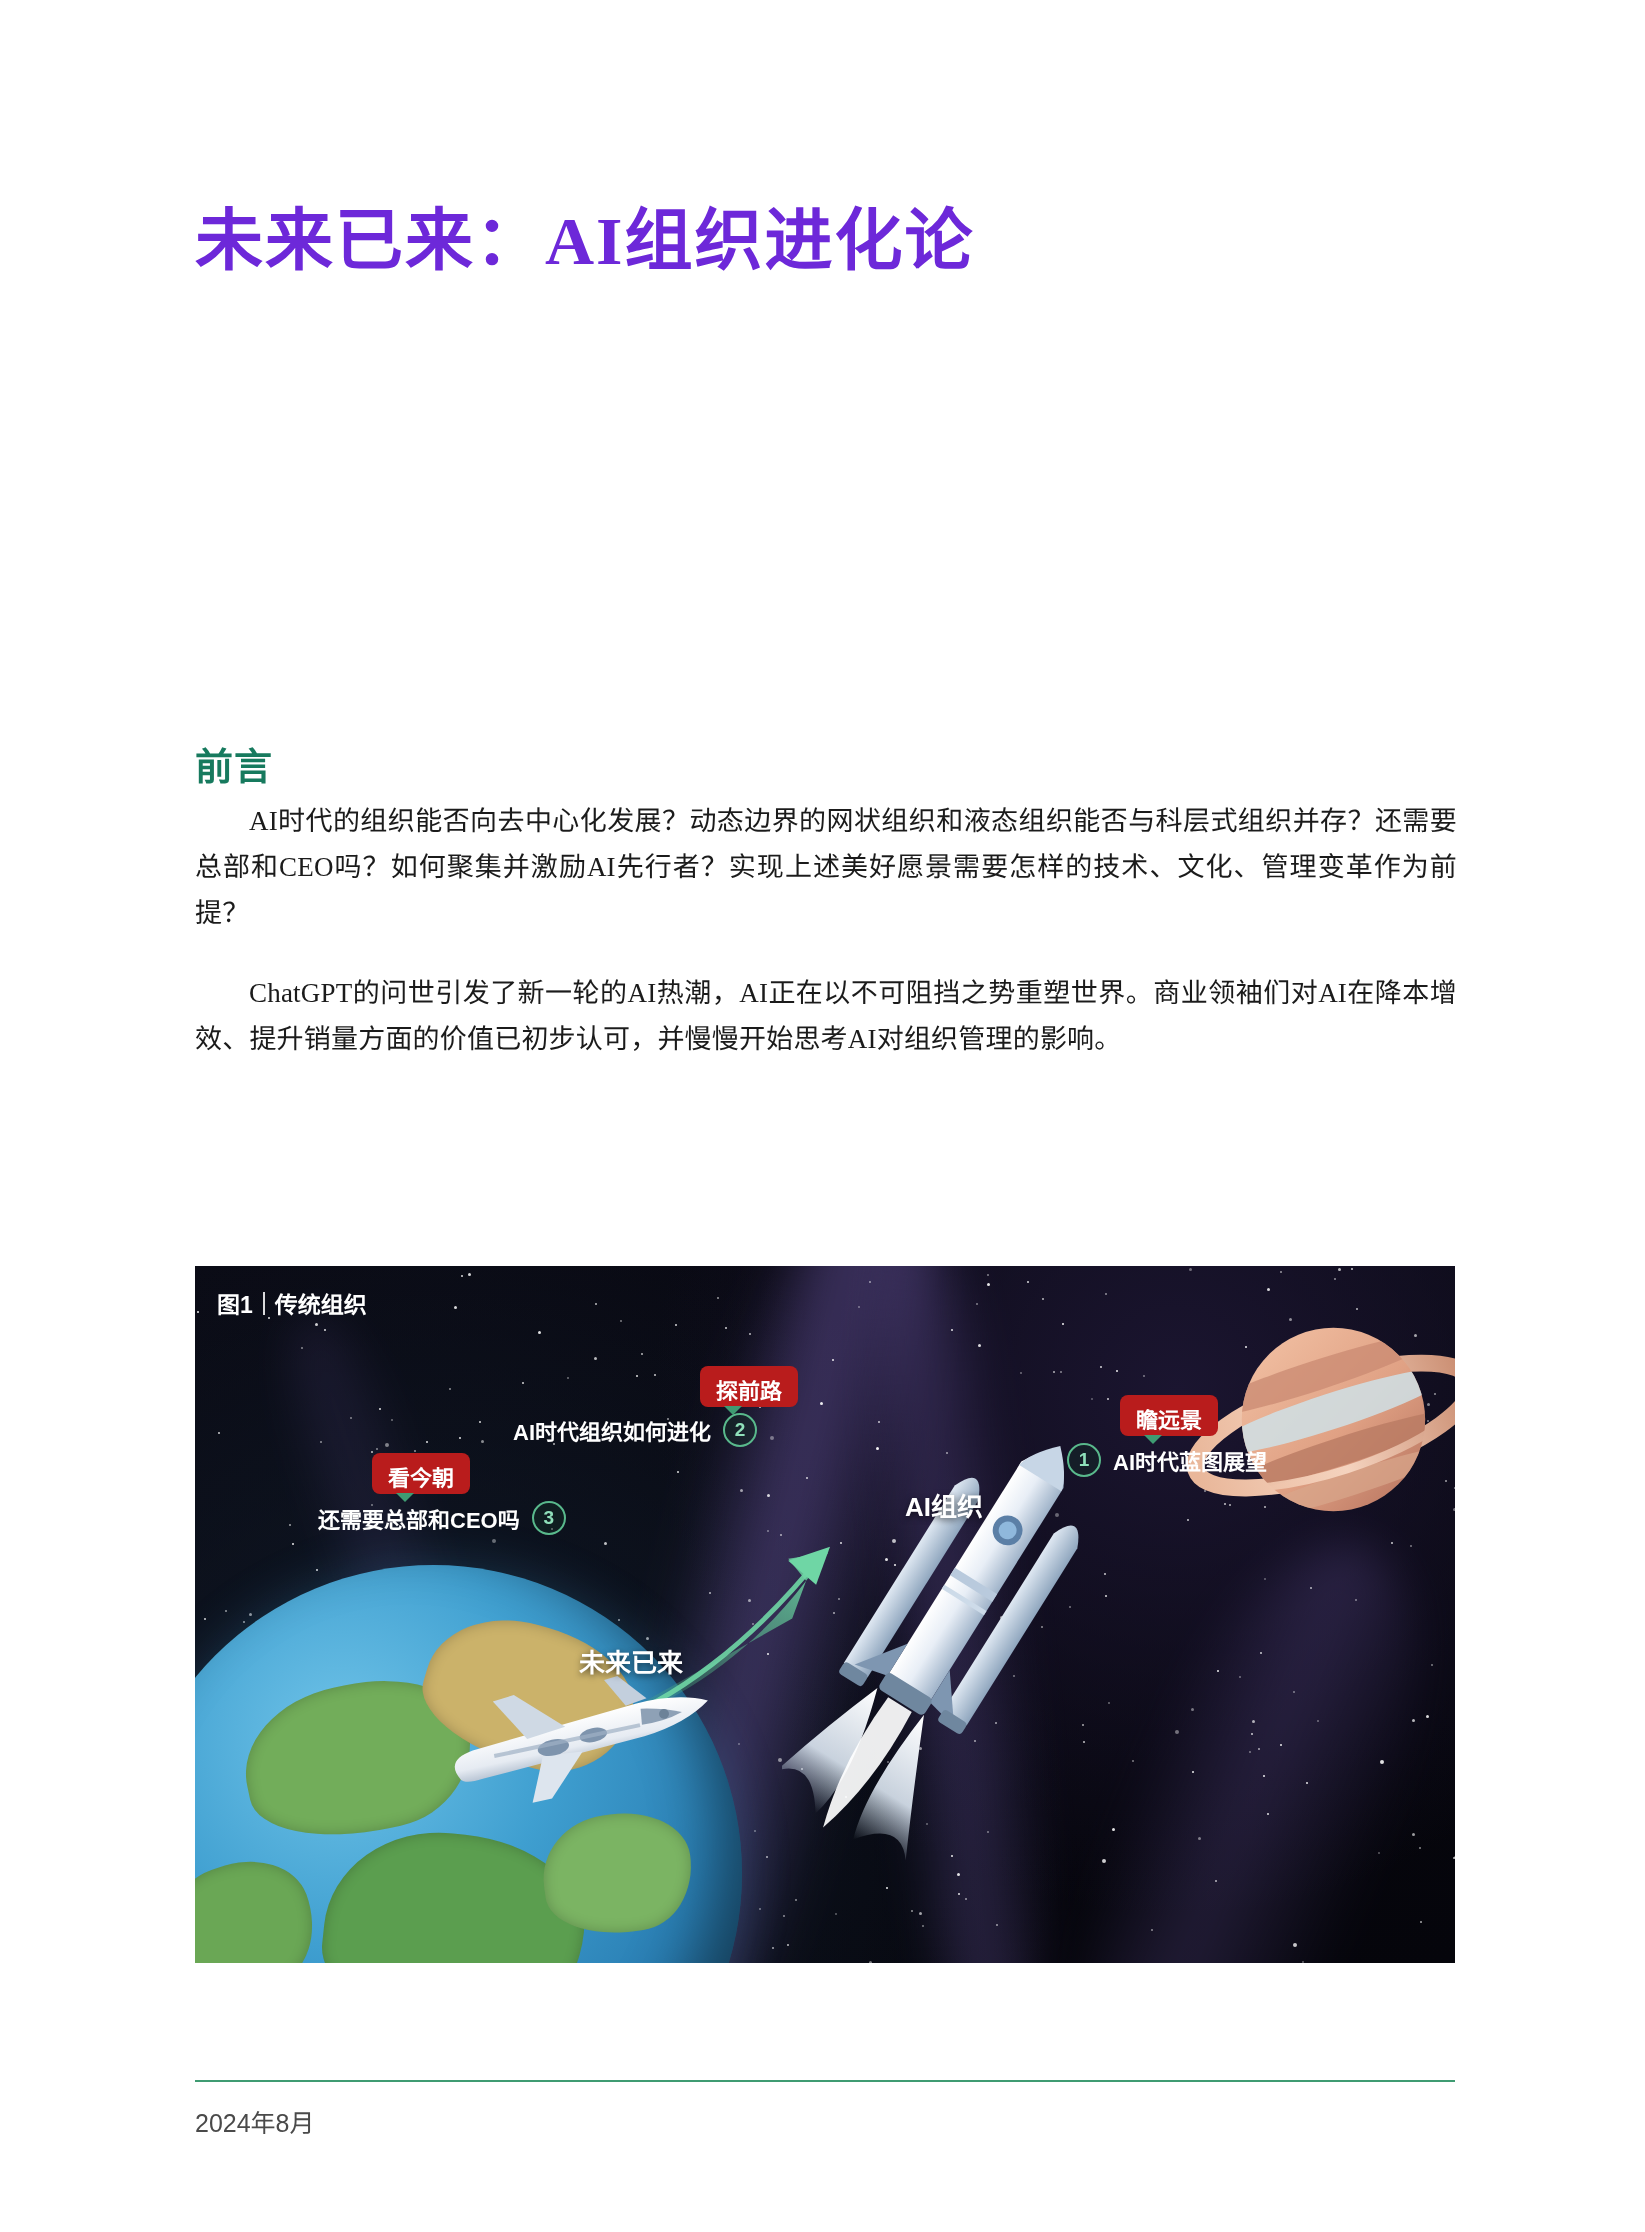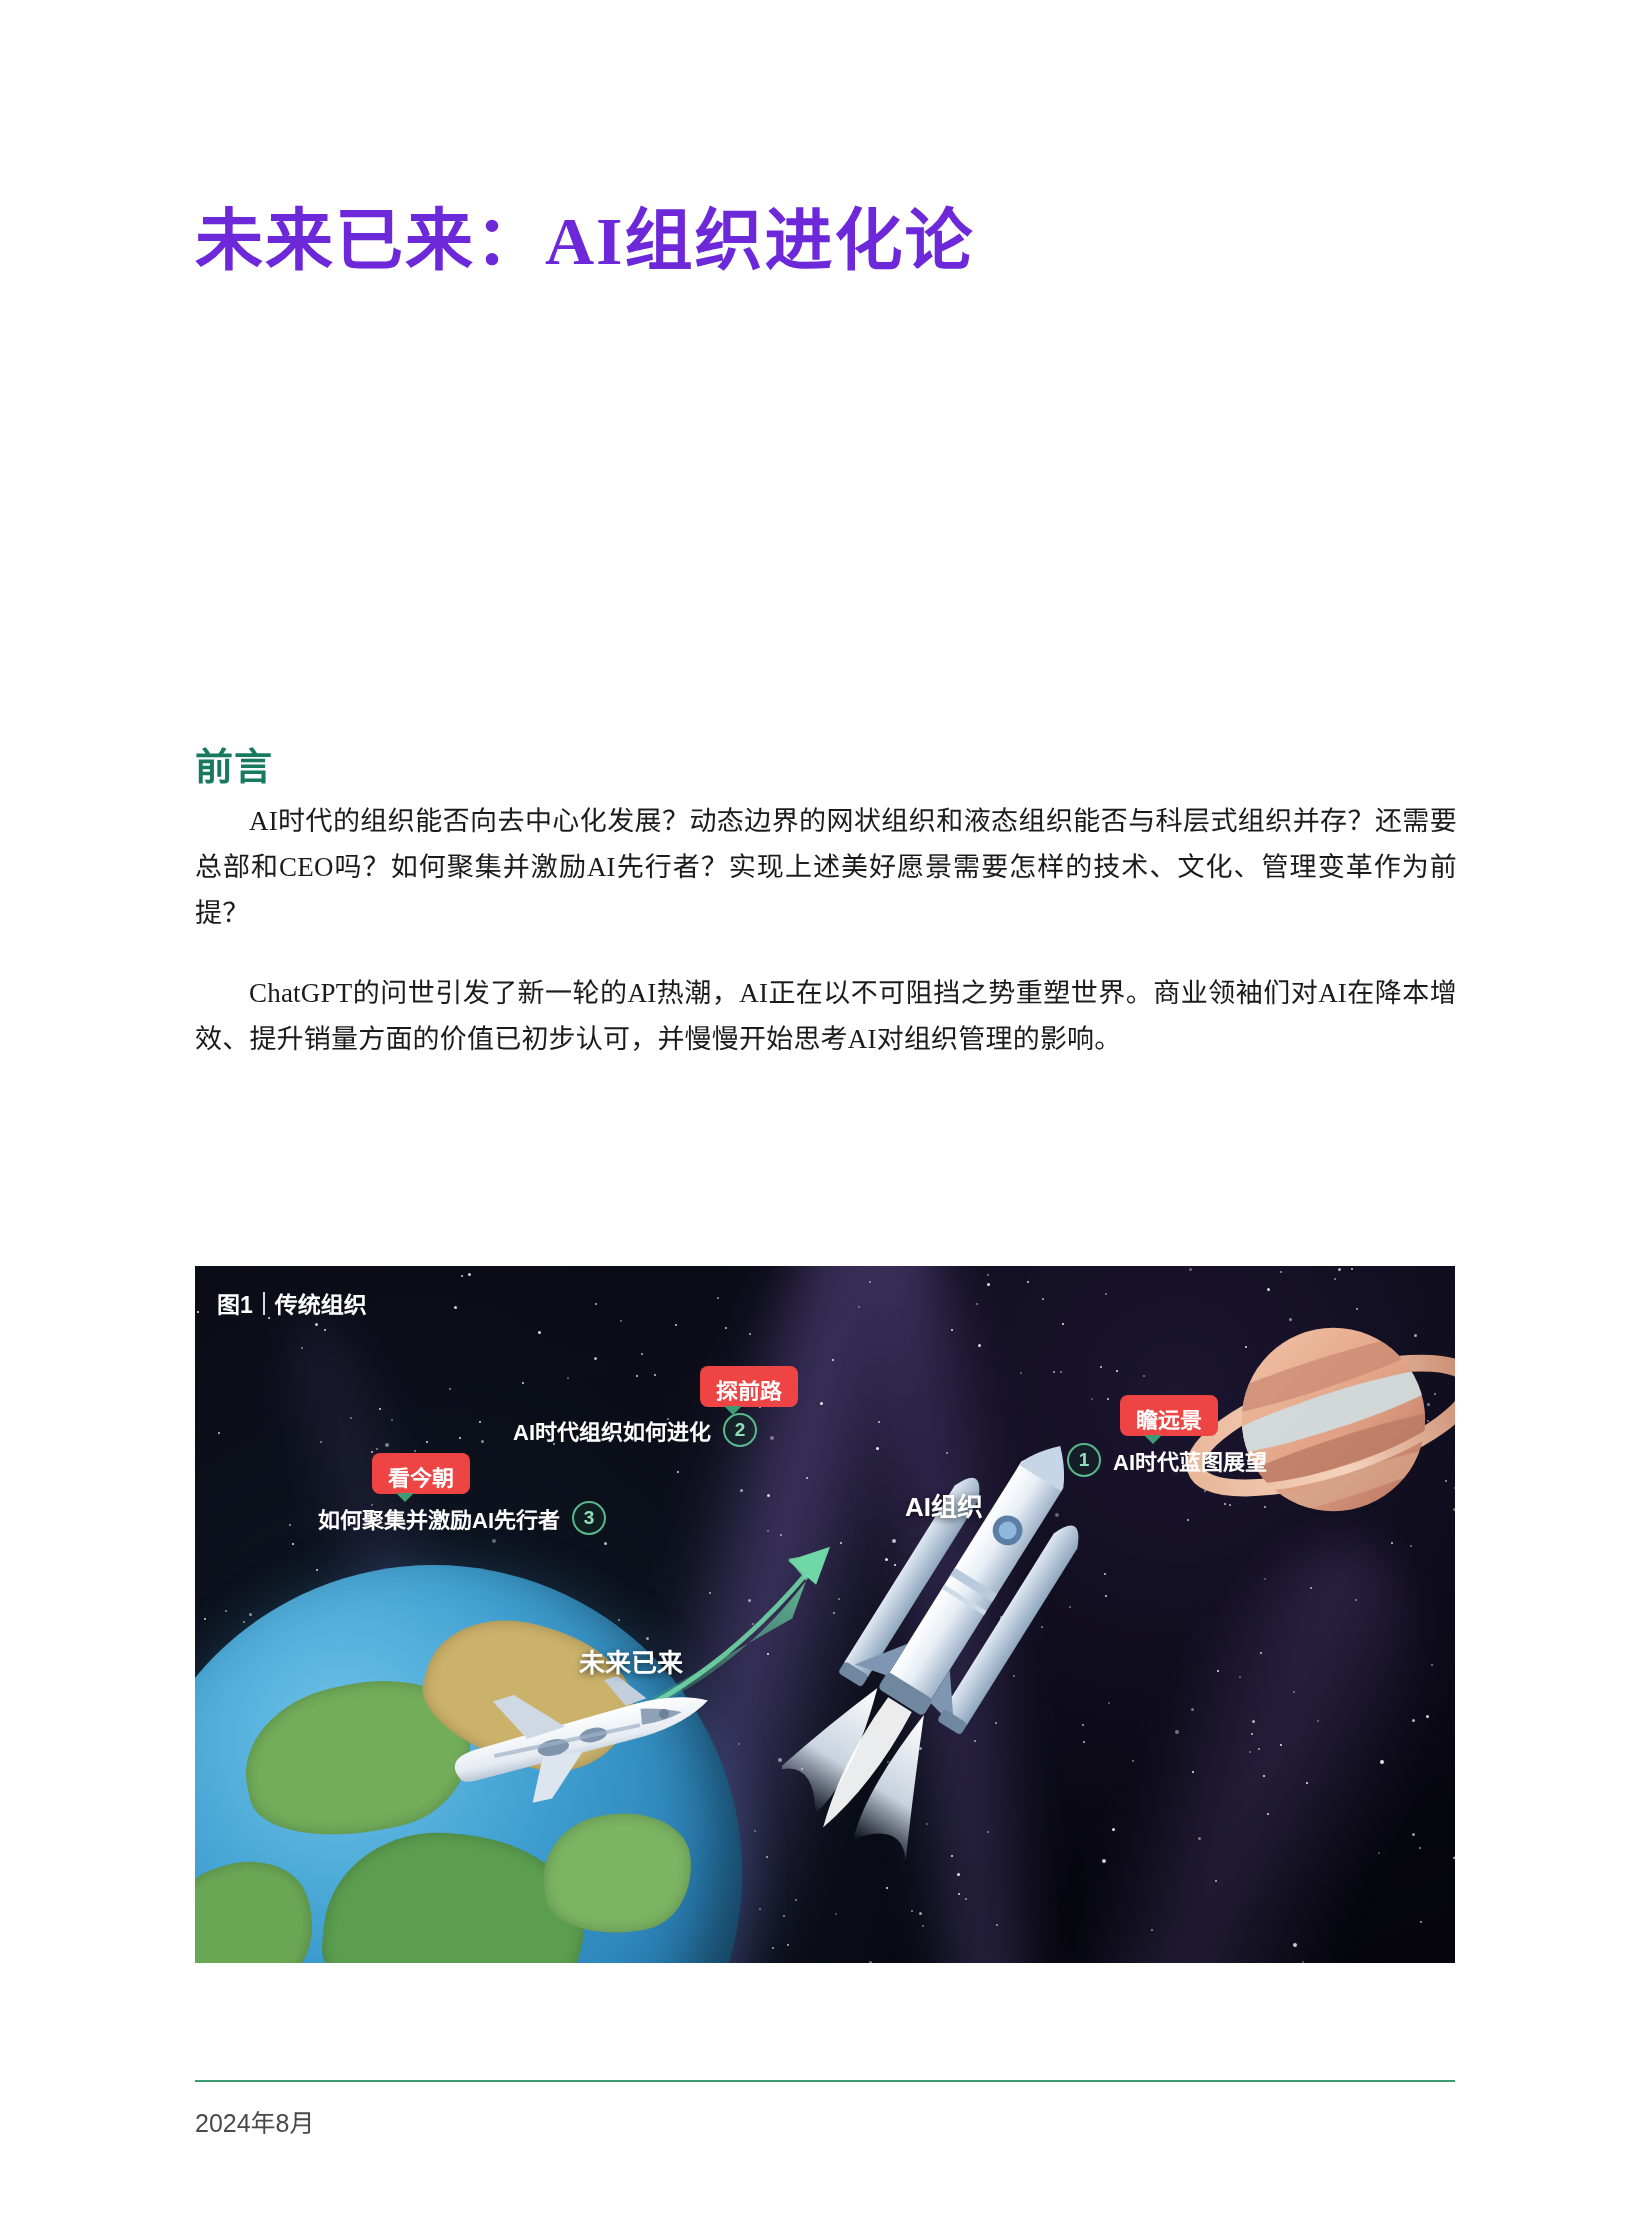--- a/index.html
+++ b/index.html
@@ -167,21 +167,21 @@
   
   .rocket { position: absolute; left: 587px; top: 129px; width: 328px; height: 468px; z-index: 6;}
 
   
   .arrow { position: absolute; left: 398px; top: 249px; width: 269px; height: 219px; z-index: 5;}
 
   
   .tag {
     position: absolute;
     display: inline-block;
-    background: #ef4444;
+    background: #b91c1c;
     color: #ffffff;
     font-family: "Liberation Sans", sans-serif;
     font-weight: 700;
     font-size: 22px;
     padding: 7px 16px 2px 16px;
     border-radius: 8px;
     z-index: 8;
     white-space: nowrap;
   }
   .tag::after {
@@ -643,21 +643,21 @@
     </svg>
 
     <div class="tag" style="left:505px; top:100px;">探前路</div>
     <div class="caption-line" style="left:318px; top:147px;">
       <span>AI时代组织如何进化</span>
       <span class="num-badge">2</span>
     </div>
 
     <div class="tag" style="left:177px; top:187px;">看今朝</div>
     <div class="caption-line" style="left:123px; top:235px;">
-      <span>如何聚集并激励AI先行者</span>
+      <span>还需要总部和CEO吗</span>
       <span class="num-badge">3</span>
     </div>
 
     <div class="tag" style="left:925px; top:129px;">瞻远景</div>
     <div class="caption-line" style="left:872px; top:177px;">
       <span class="num-badge">1</span>
       <span>AI时代蓝图展望</span>
     </div>
 
     <div class="inline-label" style="left:710px; top:220px;">AI组织</div>

